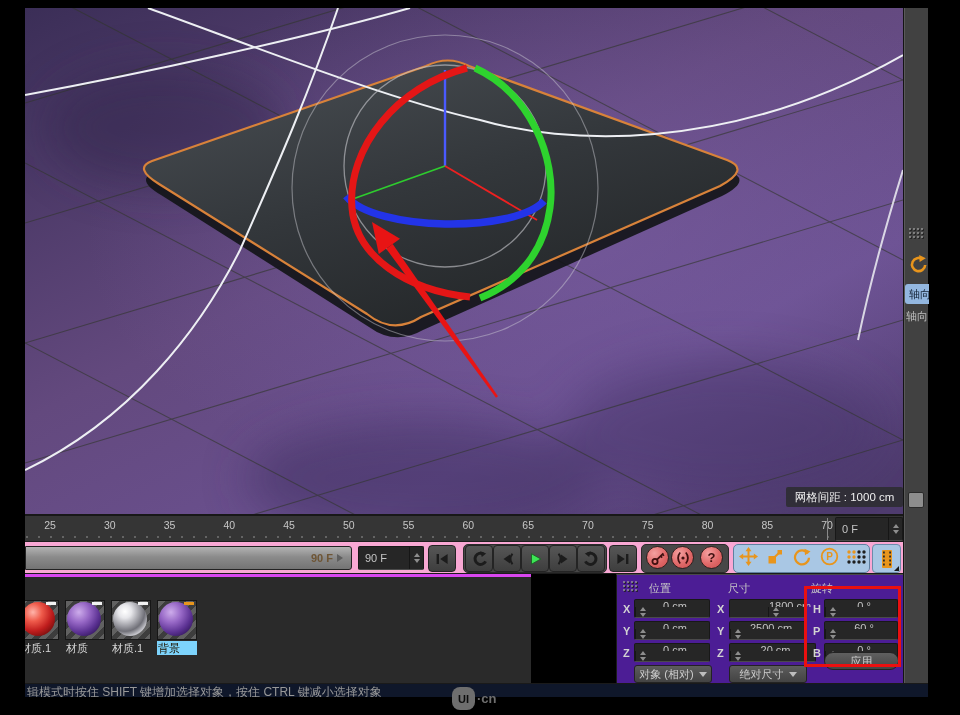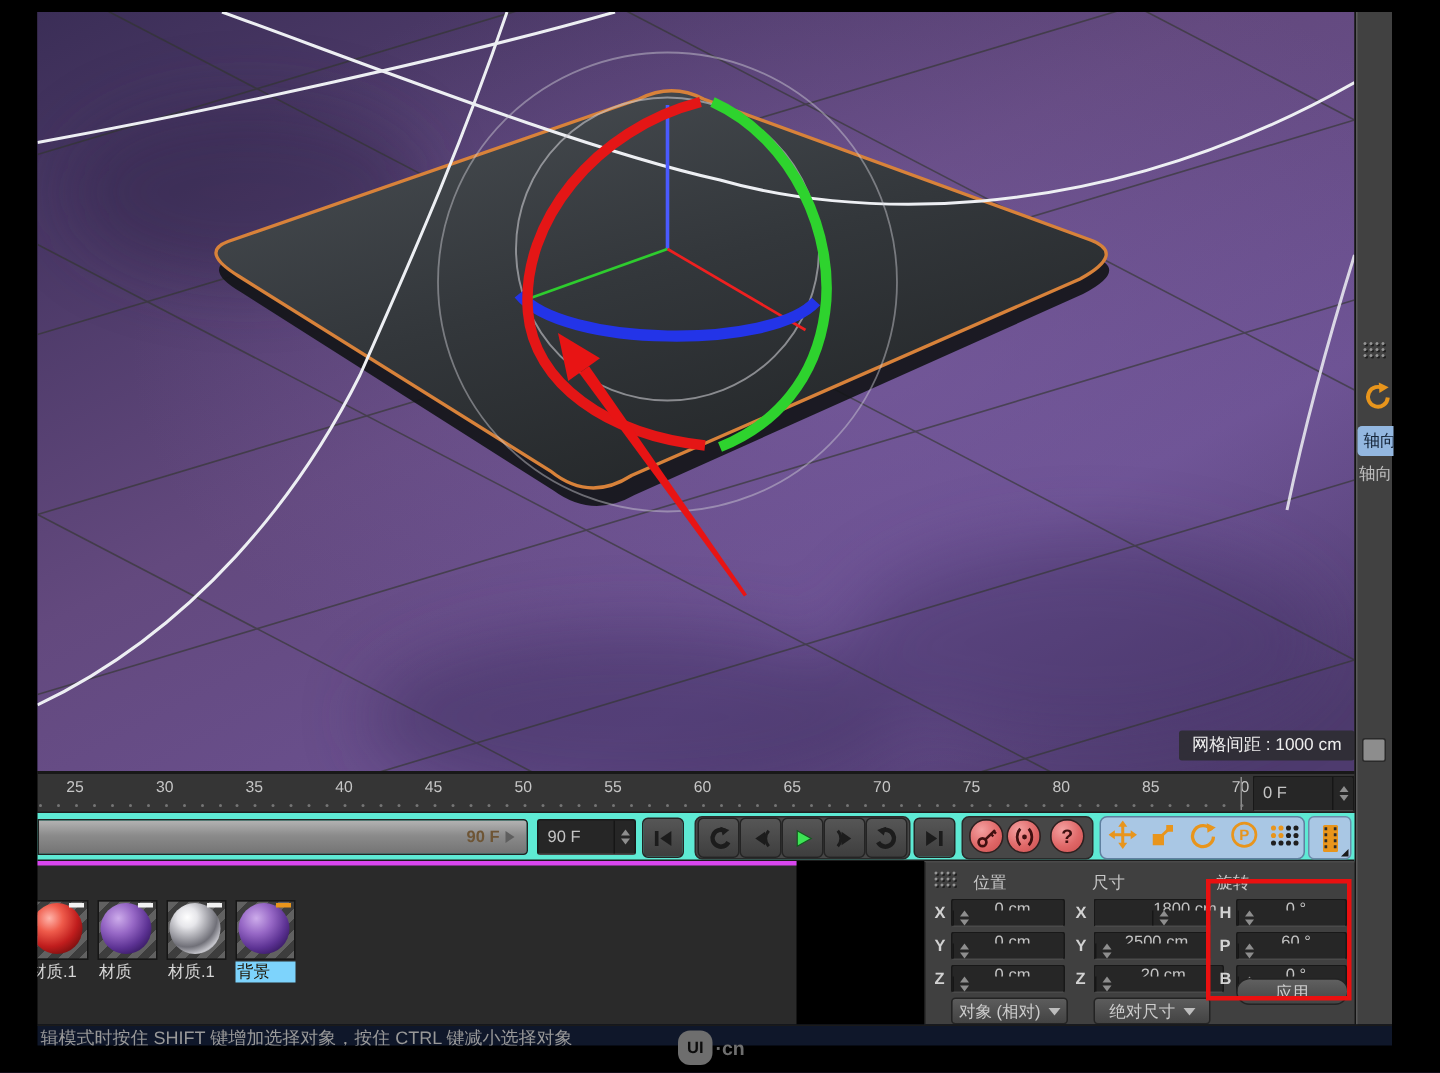--- a/index.html
+++ b/index.html
@@ -31,21 +31,21 @@
   
   .field{background:#262626;border:1px solid #181818;border-bottom-color:#4a4a4a;border-radius:2px;
       color:#c4c4c4;font-size:11px;display:flex;align-items:center;box-sizing:border-box;}
   .field .val{flex:1;padding-left:6px;white-space:nowrap;overflow:hidden;}
   .stepper{width:13px;align-self:stretch;border-left:1px solid #161616;display:flex;flex-direction:column;
       align-items:center;justify-content:center;gap:2px;}
   .stepper i{width:0;height:0;border-left:3.5px solid transparent;border-right:3.5px solid transparent;}
   .stepper .up{border-bottom:4px solid #8e8e8e;}
   .stepper .dn{border-top:4px solid #8e8e8e;}
   
-  .transport{left:25px;top:542px;width:878px;height:32px;background:#5eead4;border-bottom:1px solid #1c1c1c;box-sizing:border-box;}
+  .transport{left:25px;top:542px;width:878px;height:32px;background:#f9a8d4;border-bottom:1px solid #1c1c1c;box-sizing:border-box;}
   .slider{position:absolute;left:0;top:4px;width:327px;height:24px;border:1px solid #232323;border-radius:0 3px 3px 0;
       background:linear-gradient(#b3b3b3,#8b8b8b 45%,#747474);box-sizing:border-box;
       display:flex;align-items:center;justify-content:flex-end;}
   .slider .cur{color:#6e5535;font-size:11px;font-weight:bold;padding-right:4px;}
   .slider .arr{width:0;height:0;border-top:4px solid transparent;border-bottom:4px solid transparent;
       border-left:6px solid #5e5e5e;margin-right:8px;}
   .framefield{position:absolute;left:333px;top:4px;width:66px;height:24px;}
   .btn{position:absolute;top:3px;width:28px;height:27px;border:1px solid #242424;border-radius:4px;
       background:linear-gradient(#565656,#3e3e3e);display:flex;align-items:center;justify-content:center;box-sizing:border-box;}
   .bgroup{position:absolute;top:2px;height:29px;background:#474747;border:1px solid #2a2a2a;border-radius:5px;box-sizing:border-box;}
@@ -64,21 +64,21 @@
       background:repeating-linear-gradient(135deg,#616161 0 5px,#3d3d3d 5px 10px);}
   .mat .ball{position:absolute;left:1px;top:1px;width:34px;height:34px;border-radius:50%;}
   .s-red .ball{background:radial-gradient(circle at 35% 30%,#ffb4aa,#ef5b4b 28%,#c01d1d 58%,#650a0a 88%);}
   .s-purple .ball{background:radial-gradient(circle at 35% 30%,#cdaceb,#9768c6 32%,#5c3293 62%,#281050 90%);}
   .s-chrome .ball{background:radial-gradient(circle at 35% 28%,#ffffff,#e6e6ea 20%,#9d9da4 45%,#707078 60%,#c6c6cc 76%,#54545a 92%);}
   .mat .mark{position:absolute;top:1px;right:2px;width:10px;height:3px;background:#f2f2f2;}
   .mat.sel .mark{background:#e8951c;}
   .mat .mlabel{margin-top:1px;height:14px;font-size:11px;line-height:14px;color:#d6d6d6;
       white-space:nowrap;overflow:hidden;padding-left:1px;}
   .mat.sel .mlabel{background:#7dd3fc;color:#1f1300;}
-  .coords{left:616px;top:574px;width:287px;height:109px;background:#404040;border-top:1px solid #4a4a4a;
+  .coords{left:616px;top:574px;width:287px;height:109px;background:#4c1d95;border-top:1px solid #4a4a4a;
       border-left:1px solid #1c1c1c;box-sizing:border-box;}
   .chead{position:absolute;top:6px;color:#c8c8c8;font-size:11px;}
   .crow{position:absolute;height:19px;display:flex;align-items:center;}
   .crow .axl{width:11px;color:#d2d2d2;font-size:11px;font-weight:bold;flex:none;}
   .crow .field{height:19px;flex-direction:column;}
   .drop{position:absolute;height:18px;border-radius:3px;border:1px solid #232323;
       background:linear-gradient(#5c5c5c,#434343);color:#cdcdcd;font-size:11px;
       display:flex;align-items:center;justify-content:center;gap:5px;box-sizing:border-box;}
   .drop i{width:0;height:0;border-left:4px solid transparent;border-right:4px solid transparent;border-top:5px solid #bdbdbd;}
   .apply{position:absolute;height:18px;border-radius:9px;border:1px solid #232323;

